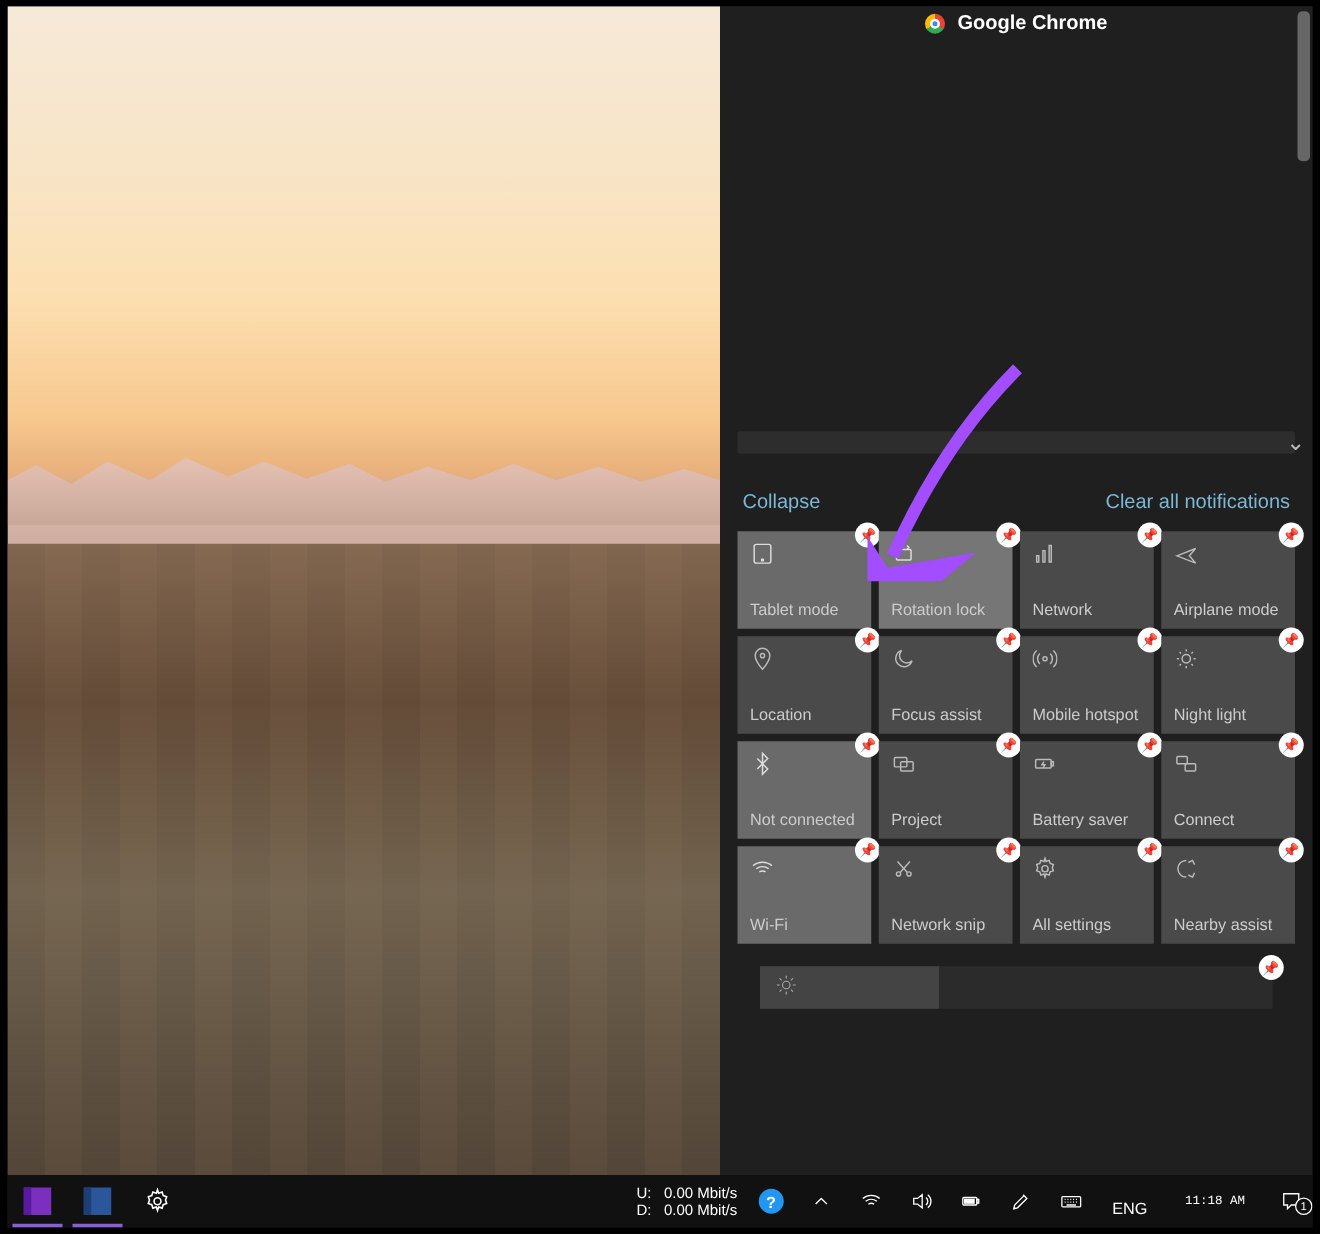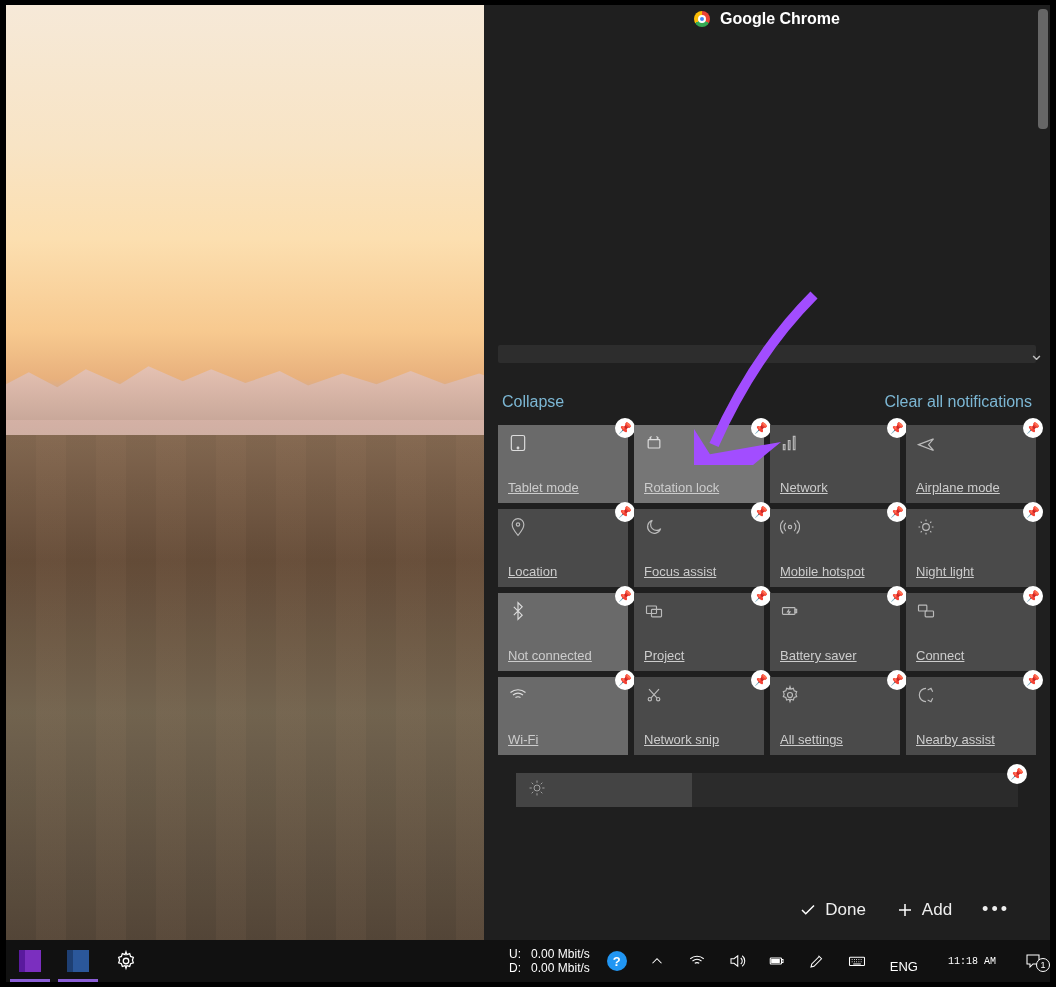--- a/index.html
+++ b/index.html
@@ -44,21 +44,21 @@
   .roofs {
     position:absolute; bottom:42%; left:0; right:0; height:120px;
     background: linear-gradient(to bottom, #9c5b44 0%, #7e4635 100%);
     clip-path: polygon(0 60%,6% 20%,12% 55%,18% 15%,25% 58%,32% 25%,40% 55%,47% 18%,55% 52%,62% 22%,70% 55%,78% 20%,86% 52%,93% 25%,100% 50%,100% 100%,0 100%);
   }
 
   
   .panel {
     position: absolute;
     top: 0; right: 0;
-    width: 566px;
+    width: 474px;
     height: 935px;
     background: #1f1f1f;
     color: #fff;
   }
   .panel-header {
     display:flex; align-items:center; justify-content:center;
     height: 28px; gap:10px; font-weight:600;
     background:#1f1f1f;
   }
   .chrome-icon {
@@ -95,21 +95,21 @@
   .tile.bright { background:#6a6a6a; }
   .tile.sel { background:#767676; }
   .pin-badge {
     position:absolute; top:-7px; right:-7px;
     width:20px; height:20px; border-radius:50%; background:#fff;
     display:flex; align-items:center; justify-content:center;
     font-size:11px; color:#222;
   }
   .tile-icon svg { width:20px; height:20px; stroke:#bbb; fill:none; stroke-width:1.4; }
   .tile.sel .tile-icon svg, .tile.bright .tile-icon svg { stroke:#ddd; }
-  .tile-label { white-space:nowrap; overflow:hidden;text-decoration:underline; }
+  .tile-label { white-space:nowrap; overflow:hidden; }
 
   .brightness-row {
     margin:18px 32px 0; height:34px; position:relative;
     display:flex; align-items:center;
   }
   .br-track {
     flex:1; height:34px; background:linear-gradient(to right,#444 0 35%, #2b2b2b 35% 100%);
     display:flex; align-items:center; padding:0 12px;
   }
   .br-track svg { width:18px; height:18px; stroke:#aaa; fill:none; stroke-width:1.2; }
@@ -326,35 +326,20 @@
       <span class="tile-icon">
         <svg viewBox="0 0 24 24">
             <circle cx="12" cy="12" r="4"></circle>
             <path d="M12 2v3M12 19v3M2 12h3M19 12h3M4.9 4.9l2.1 2.1M17 17l2.1 2.1M4.9 19.1L7 17M17 7l2.1-2.1"></path>
           </svg>
       </span>
     </div>
     <span class="br-pin">📌</span>
   </div>
 
-  <div class="bottom-row">
-    <span class="bottom-btn">
-      <svg width="18" height="18" viewBox="0 0 24 24" stroke="#fff" fill="none" stroke-width="2">
-          <path d="M4 12l5 5L20 6"></path>
-        </svg>
-      <span>Done</span>
-    </span>
-    <span class="bottom-btn">
-      <svg width="18" height="18" viewBox="0 0 24 24" stroke="#fff" fill="none" stroke-width="2">
-          <path d="M12 4v16M4 12h16"></path>
-        </svg>
-      <span>Add</span>
-    </span>
-    <span class="dots">•••</span>
-  </div>
 </div>
 
 <svg class="arrow" viewBox="0 0 140 180">
   <defs>
       <marker id="ah" markerWidth="12" markerHeight="12" refX="3" refY="6" orient="auto">
     <path d="M0,0 L12,6 L0,12 L4,6 z" fill="#a24dff"></path>
       </marker>
     </defs>
   <path d="M120,10 Q60,70 20,160" stroke="#a24dff" stroke-width="10" fill="none" marker-end="url(#ah)"></path>
 </svg>

